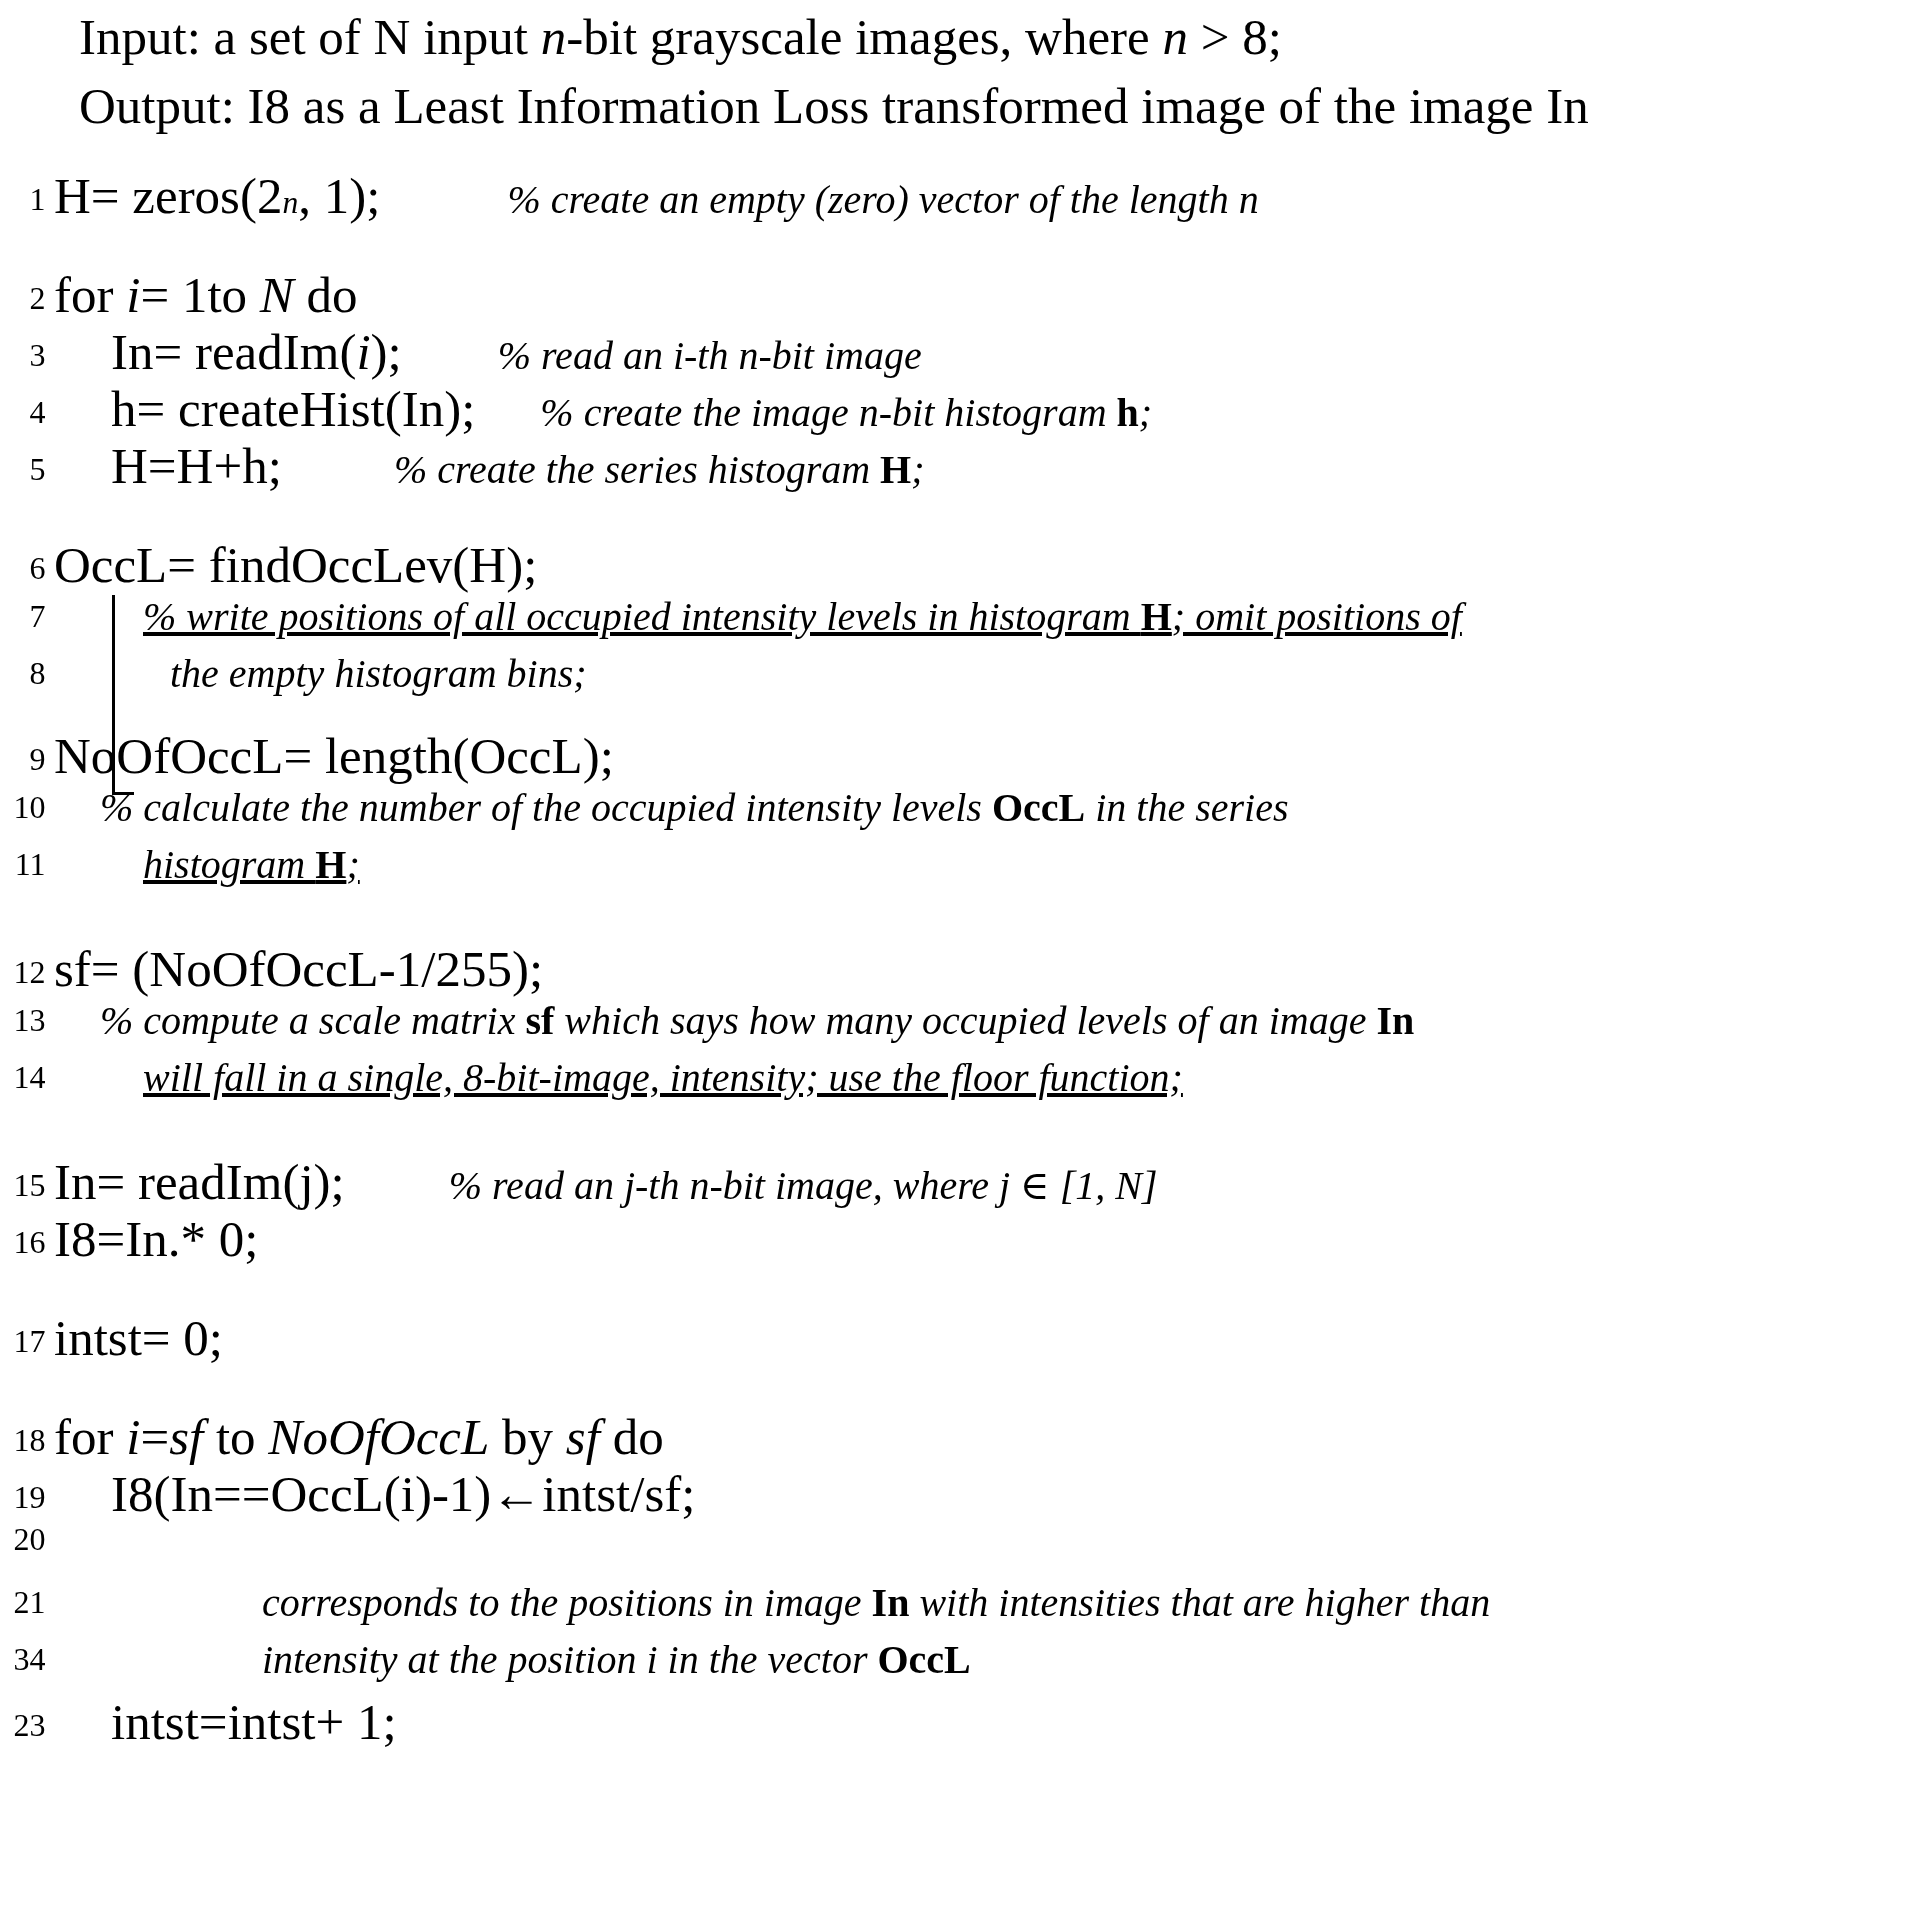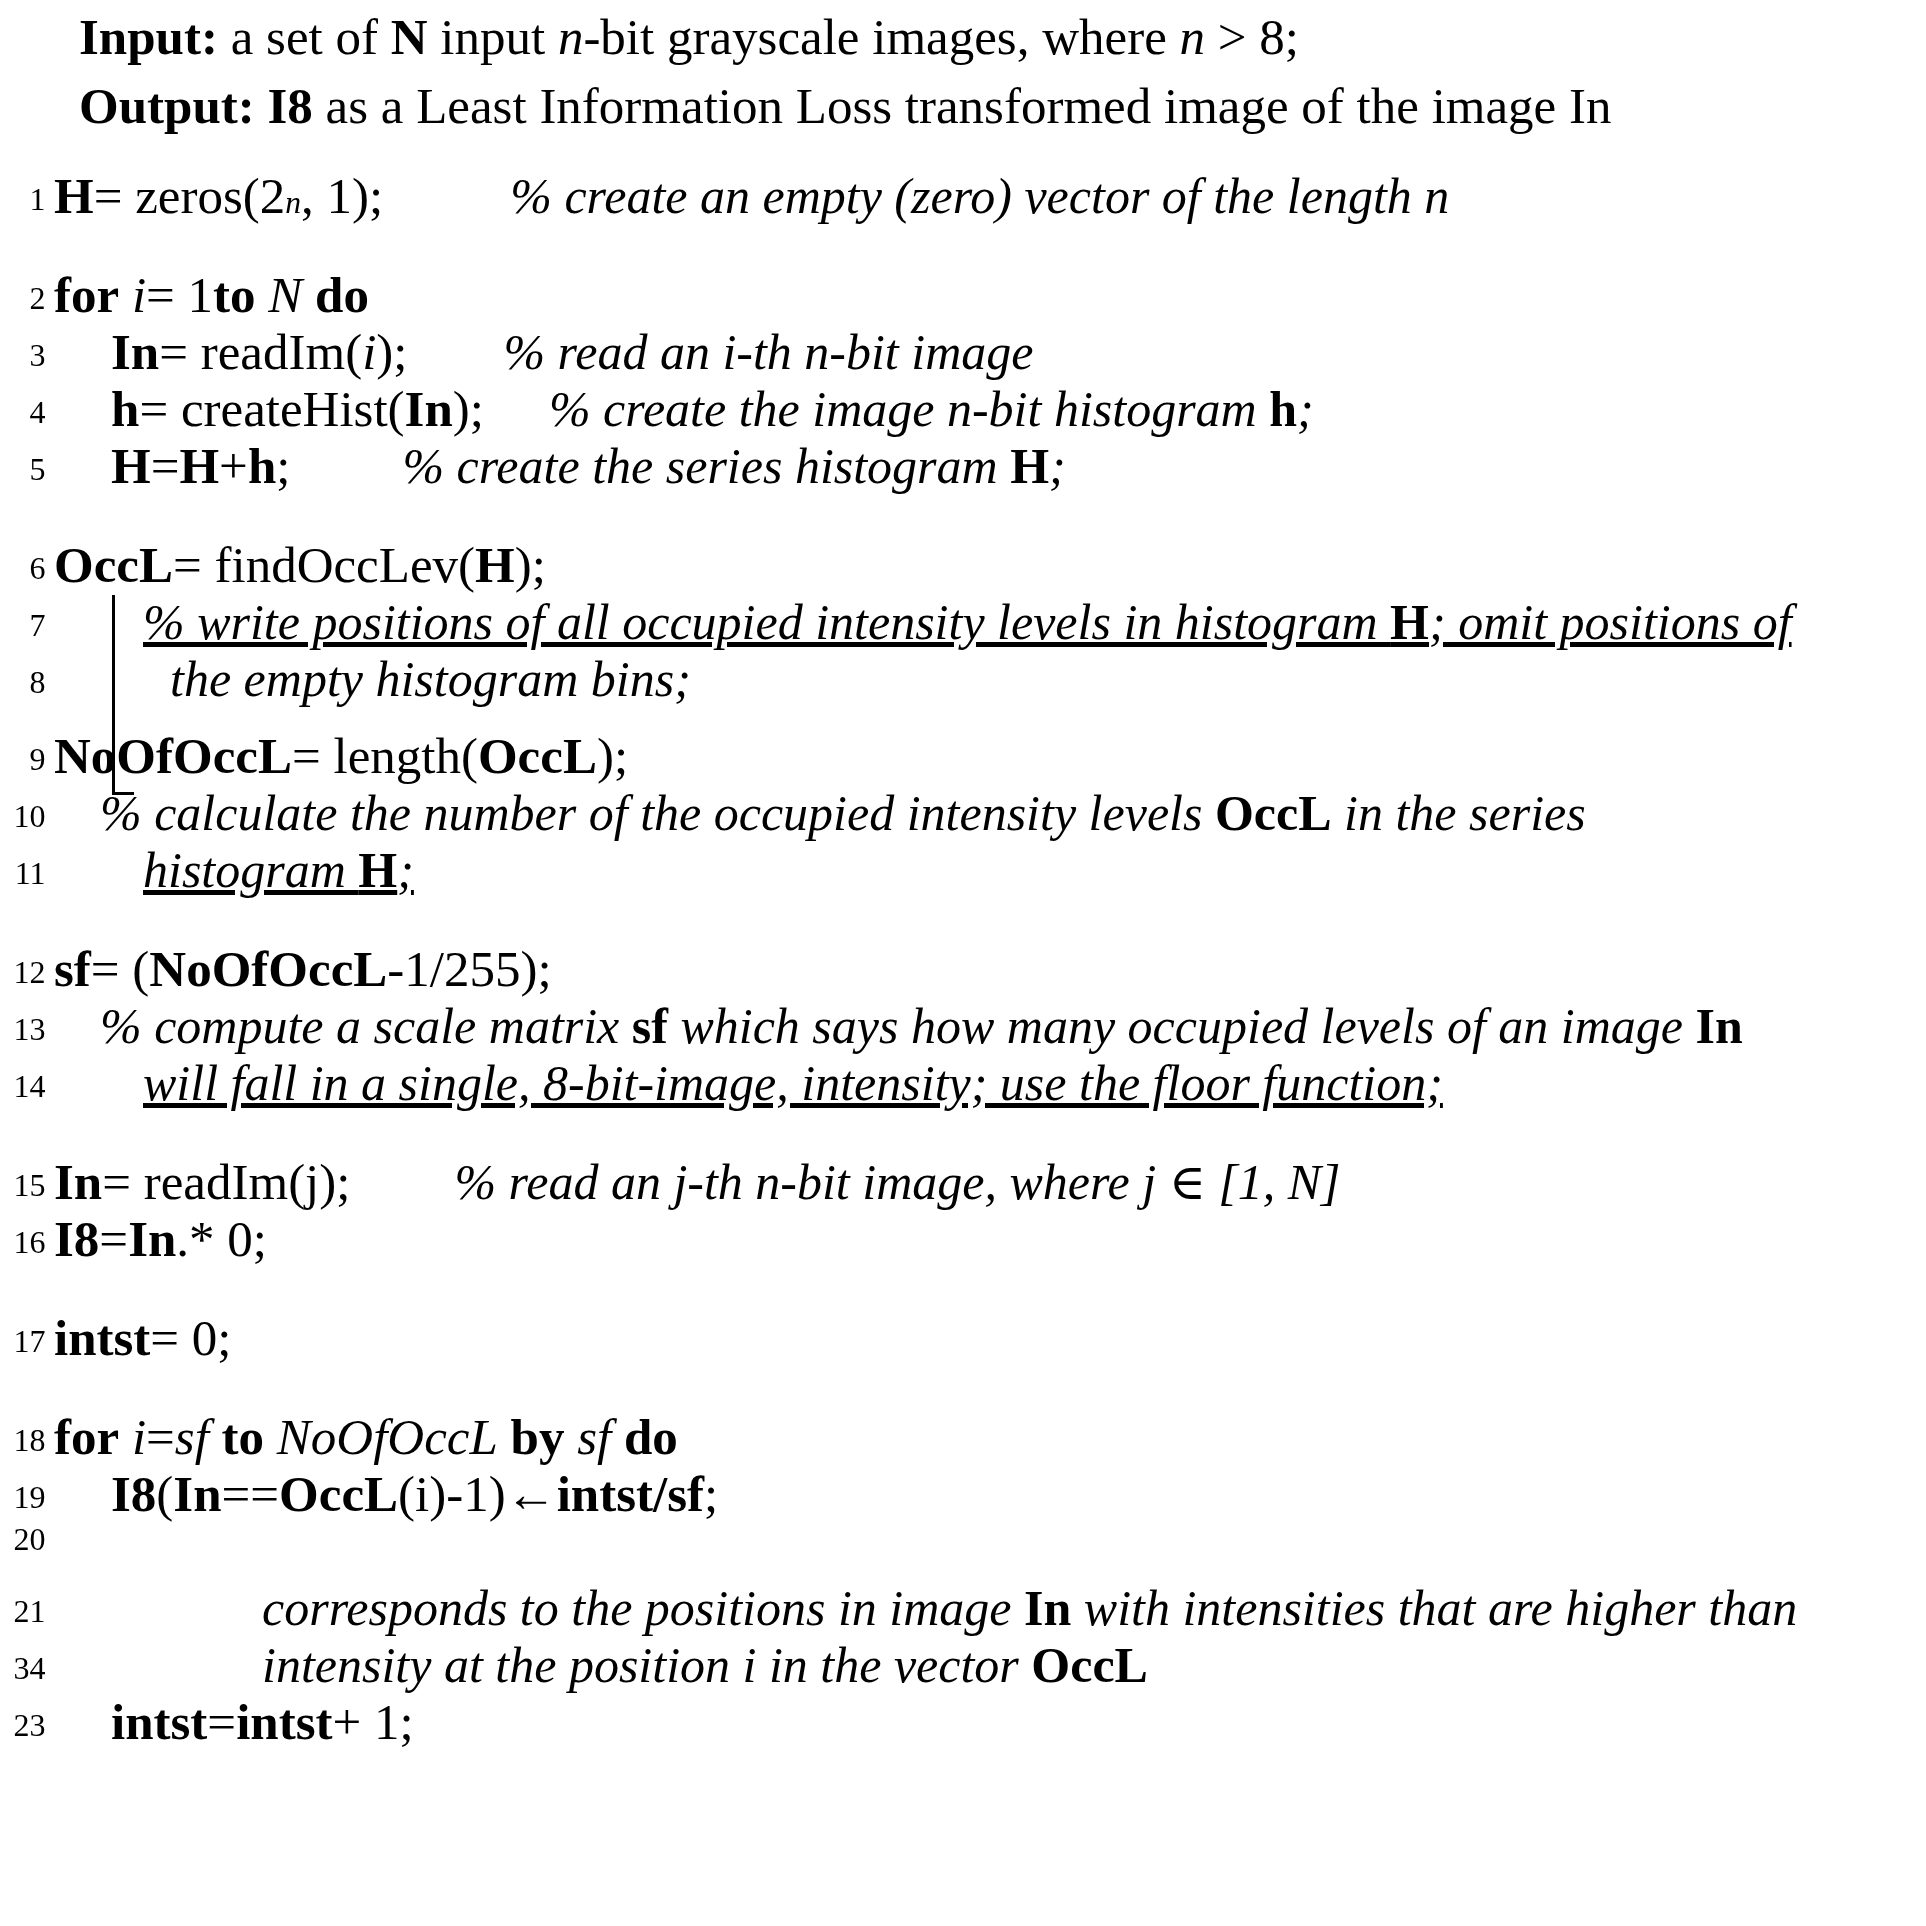--- a/index.html
+++ b/index.html
@@ -28,21 +28,21 @@
   
   .header {
     padding-top: 11.6px;
     padding-left: 79px;
   }
   .header-line {
     white-space: nowrap;
     padding-bottom: 18.5px;
     font-size: 51px;
   }
-  .kw { font-weight: bold; }
+  .kw { font-weight: normal; }
   .it { font-style: italic; }
 
   
   .body-lines {
     position: relative;
     margin-top: 19px;
   }
 
   .line {
     position: relative;
@@ -73,21 +73,21 @@
 
   
   .indent-1 { padding-left: 57px; }
   .indent-cmt-1 { padding-left: 46px; text-align: center; }
   .indent-cmt-2 { padding-left: 89px; text-decoration: underline; }
   .indent-cmt-3 { padding-left: 116px; }
   .indent-cmt-4 { padding-left: 162px; }
 
   .comment {
     font-style: italic;
-    font-size: 50px;
+    font-size: 40px;
   }
   .comment .kw { font-weight: bold; font-style: normal; }
 
   .gap-before { margin-top: 42px; }
   .gap-small  { margin-top: 20px; }
 
   sup.exp {
     font-size: 0.62em;
     vertical-align: super;
     font-style: italic;

